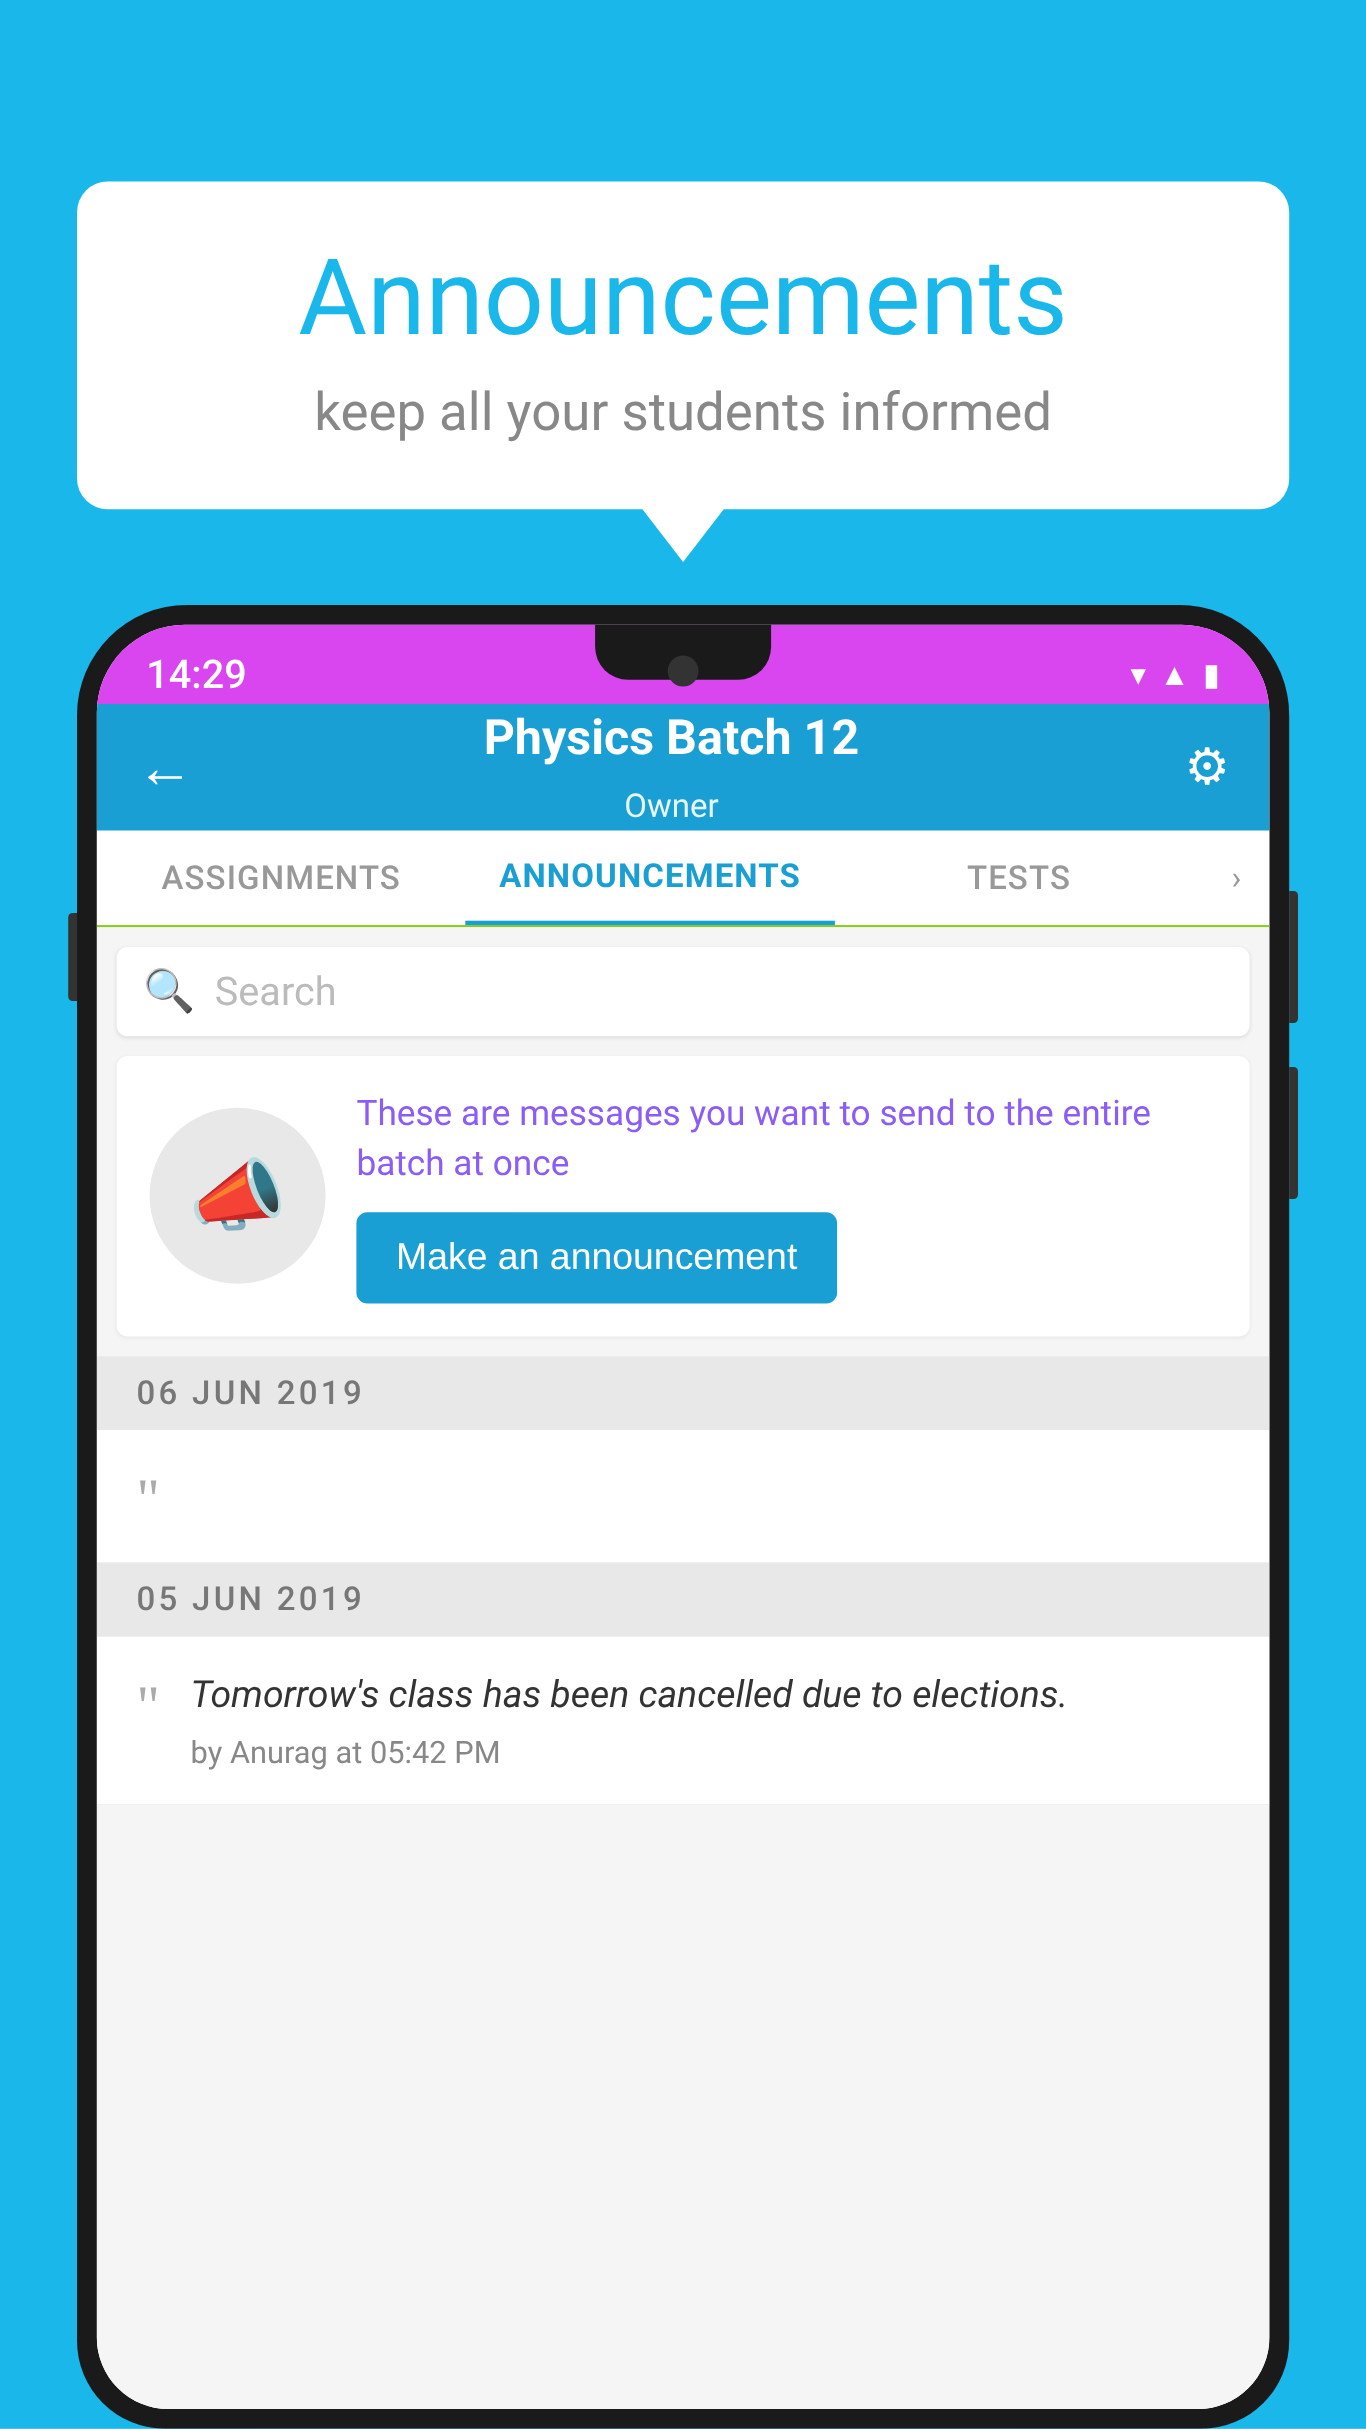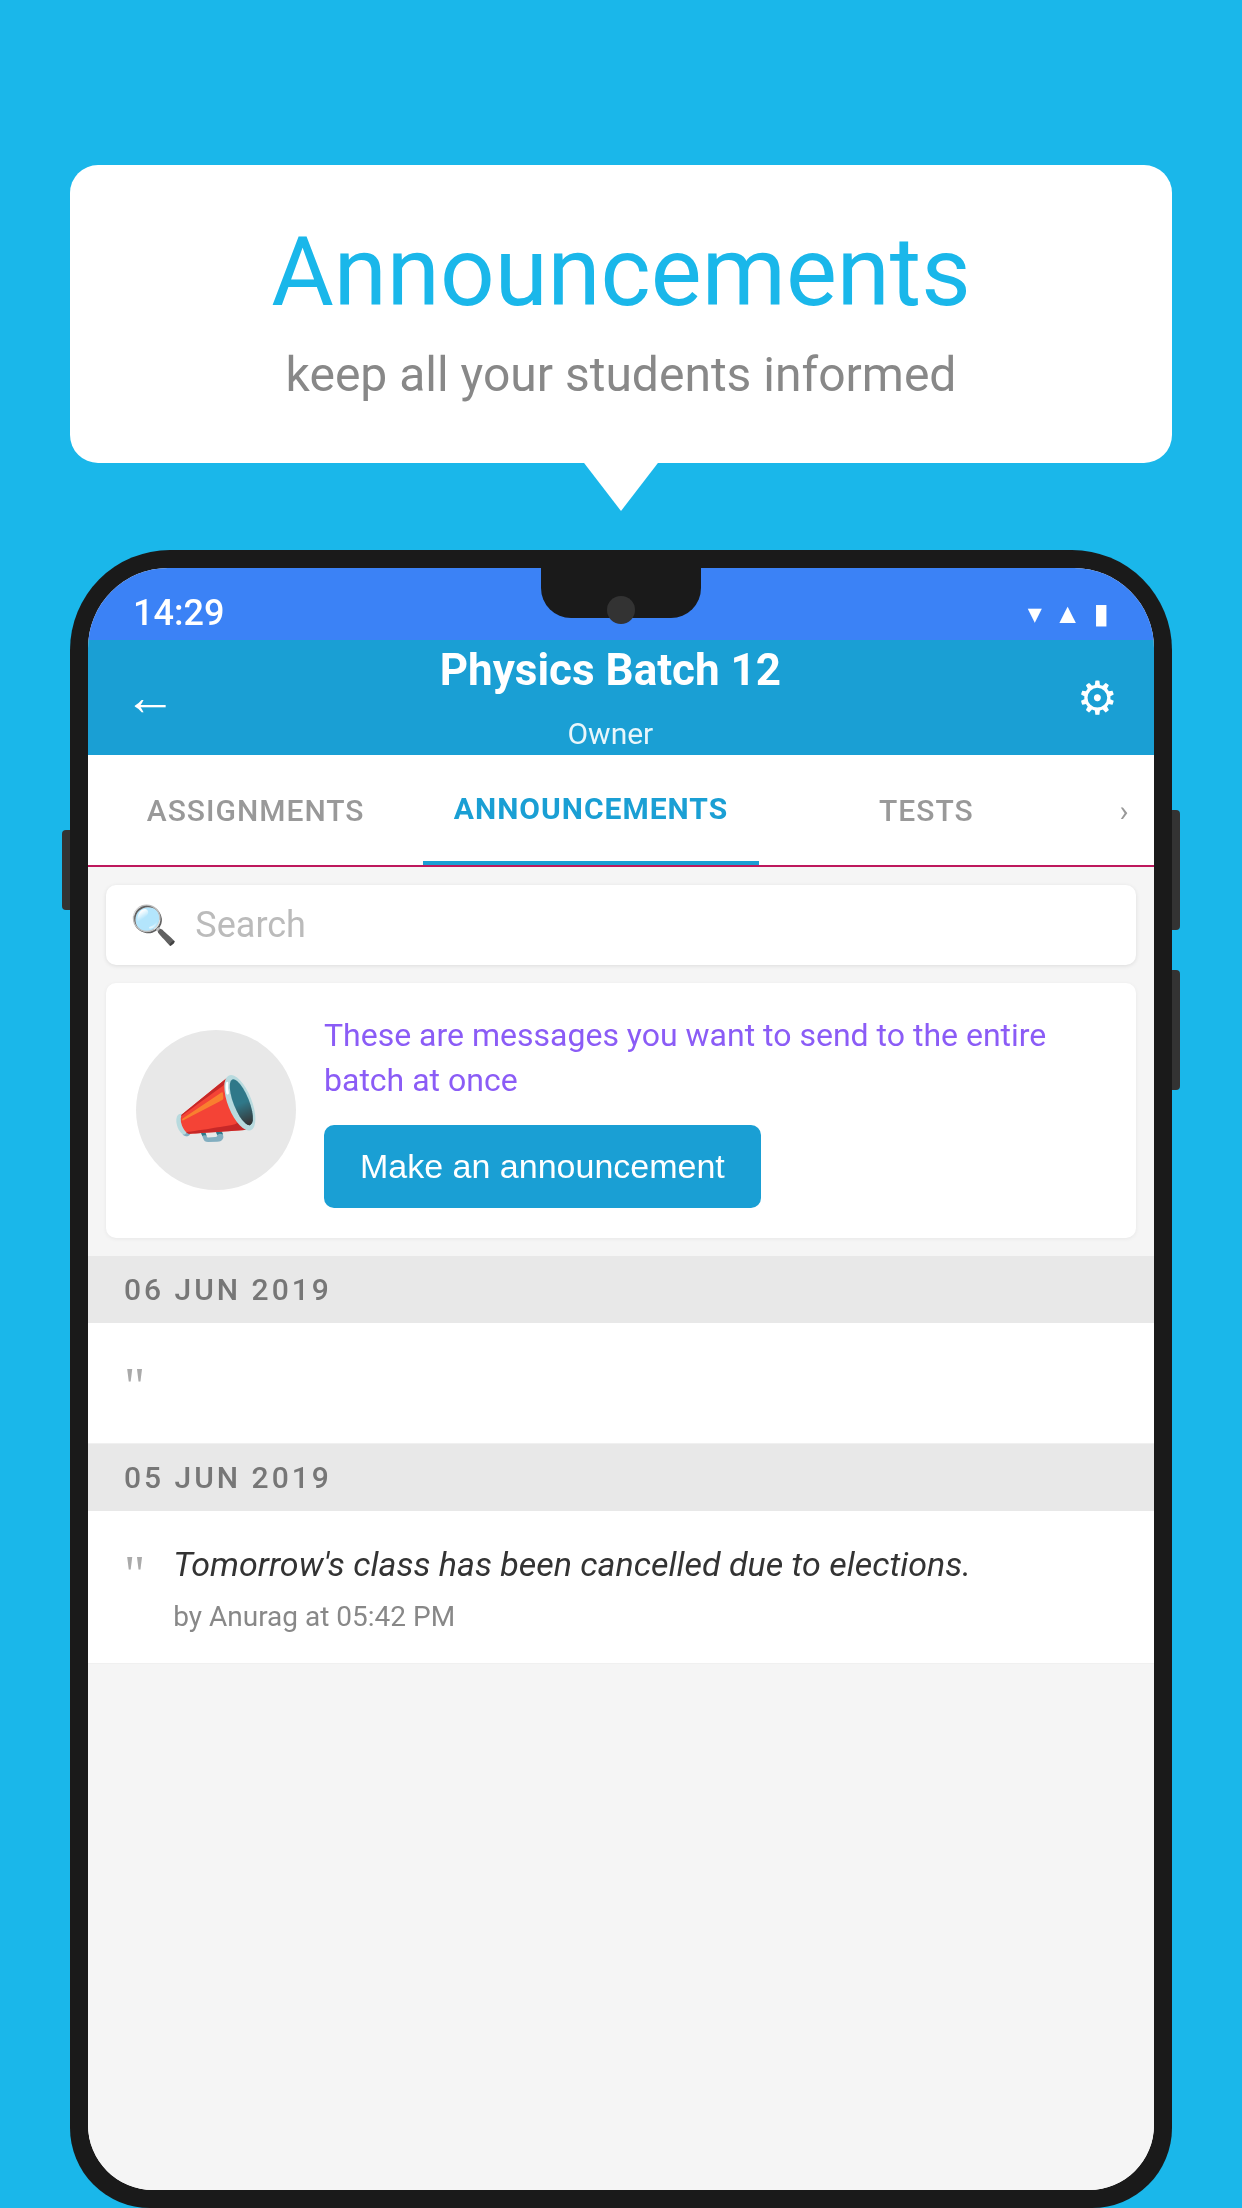--- a/index.html
+++ b/index.html
@@ -91,21 +91,21 @@
     .phone-screen {
       background: white;
       border-radius: 80px 80px 65px 65px;
       height: 100%;
       overflow: hidden;
       position: relative;
     }
 
     
     .status-bar {
-      background: #3b82f6;
+      background: #d946ef;
       height: 72px;
       display: flex;
       align-items: center;
       justify-content: space-between;
       padding: 0 45px;
       padding-top: 18px;
     }
     .status-time {
       font-size: 36px;
       color: white;
@@ -155,22 +155,22 @@
     .settings-icon {
       color: white;
       font-size: 46px;
       cursor: pointer;
     }
 
     
     .tabs-container {
       background: white;
       display: flex;
-      border-bottom: 2px solid #be185d;
-      height: 112px;
+      border-bottom: 2px solid #84cc16;
+      height: 88px;
       align-items: flex-start;
     }
     .tab {
       flex: 1;
       text-align: center;
       font-size: 30px;
       font-weight: 500;
       color: #999;
       height: 100%;
       display: flex;

